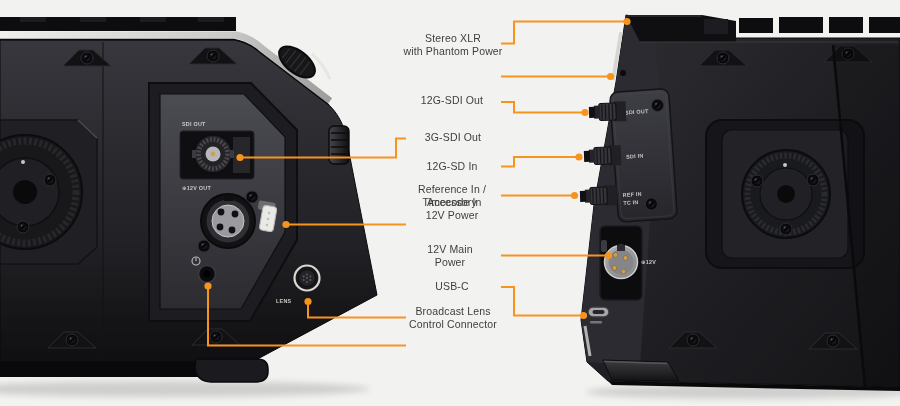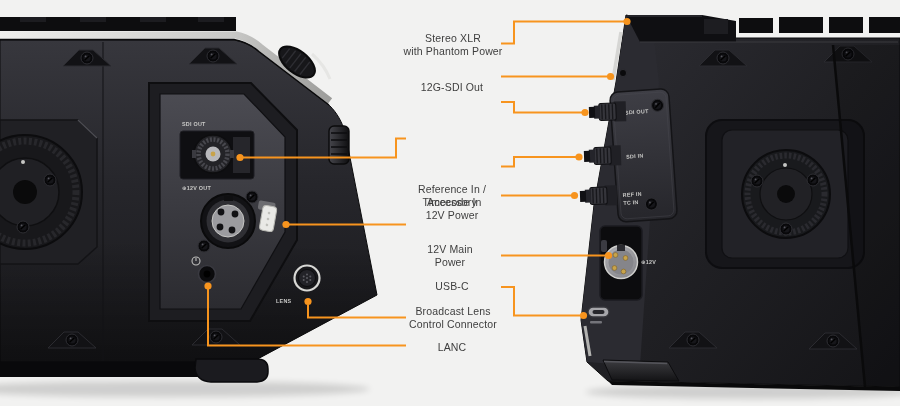--- a/index.html
+++ b/index.html
@@ -311,25 +311,26 @@
     <circle cx="286" cy="224.5" r="3.6"></circle>
     <circle cx="608.5" cy="255.5" r="3.6"></circle>
     <circle cx="583.5" cy="315.5" r="3.6"></circle>
     <circle cx="308" cy="301.5" r="3.6"></circle>
     <circle cx="208" cy="286" r="3.6"></circle>
   </g>
 </svg>
 
 <div class="callout-label" style="left:453px;top:44px">Stereo XLR
 with Phantom Power</div>
-<div class="callout-label" style="left:452px;top:87px">12G-SDI Out</div>
+<div class="callout-label" style="left:452px;top:100px">12G-SDI Out</div>
+<div class="callout-label" style="left:453px;top:137px">3G-SDI Out</div>
+<div class="callout-label" style="left:452px;top:166px">12G-SD In</div>
 <div class="callout-label" style="left:452px;top:195px">Reference In /
 Timecode In</div>
 <div class="callout-label" style="left:452px;top:208px">Accessory
 12V Power</div>
 <div class="callout-label" style="left:450px;top:255px">12V Main
 Power</div>
 <div class="callout-label" style="left:453px;top:317px">Broadcast Lens
 Control Connector</div>
 <div class="callout-label" style="left:452px;top:286px">USB-C</div>
-<div class="callout-label" style="left:452px;top:347px">LANC</div>
 
 </div>
 
 </body></html>

